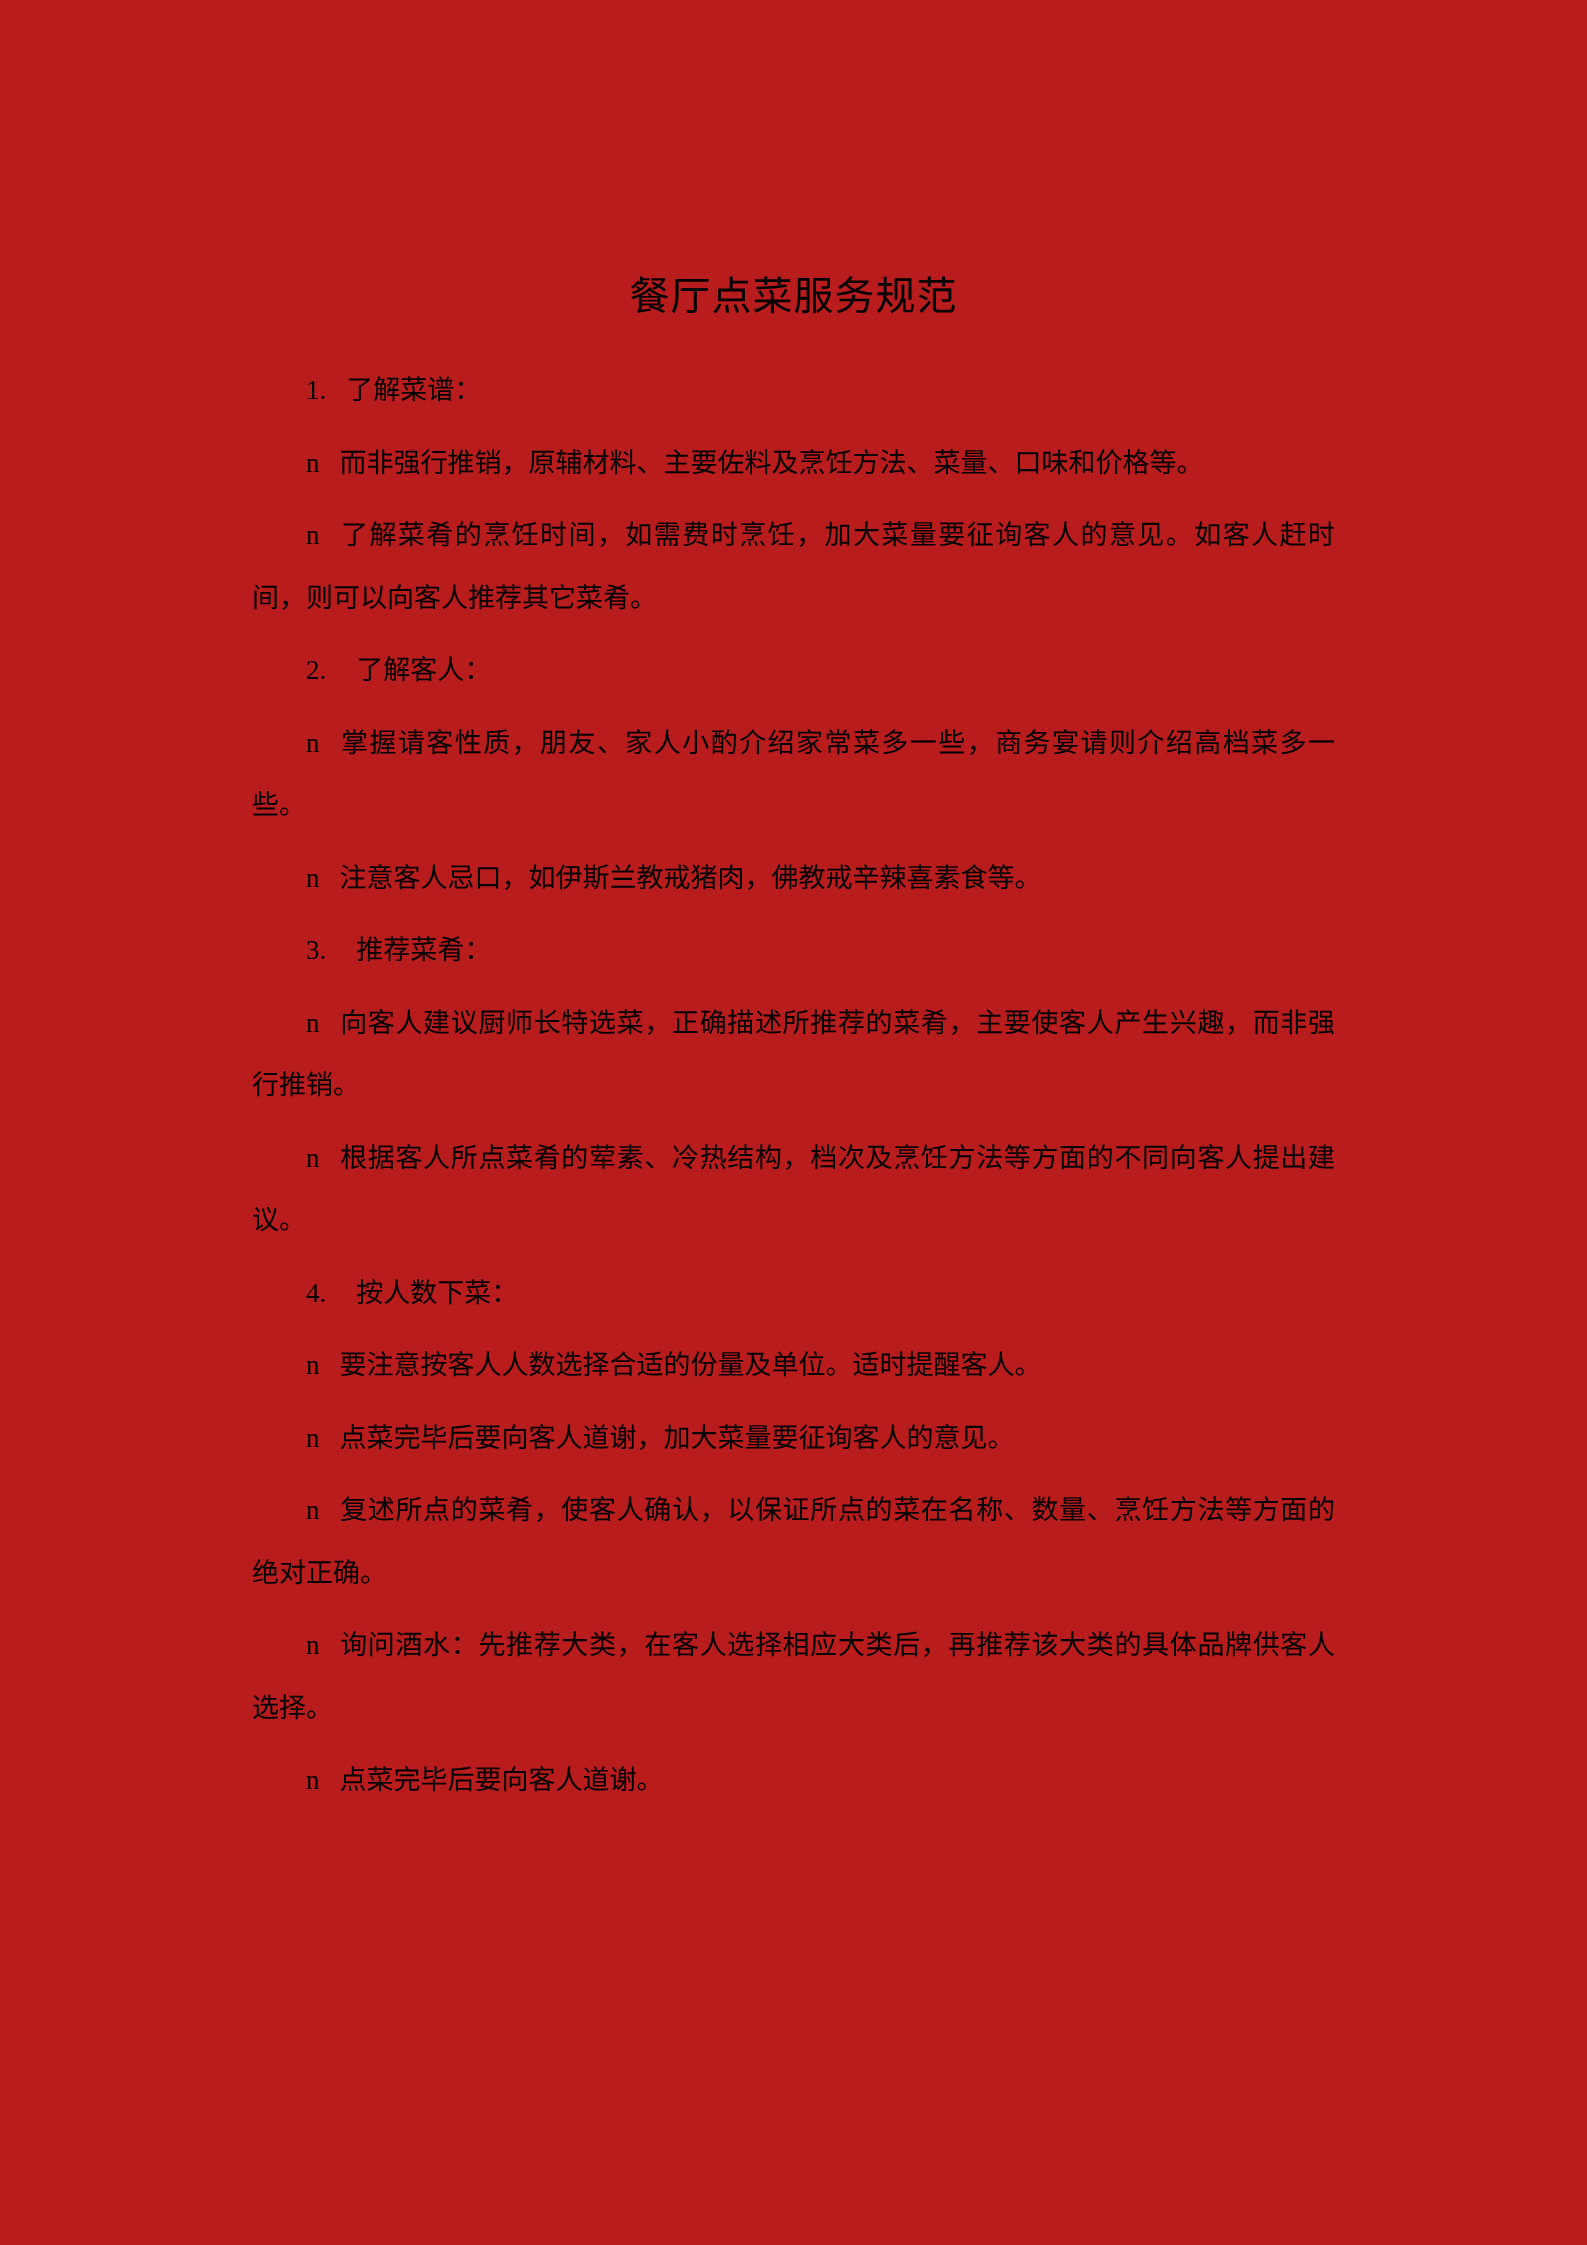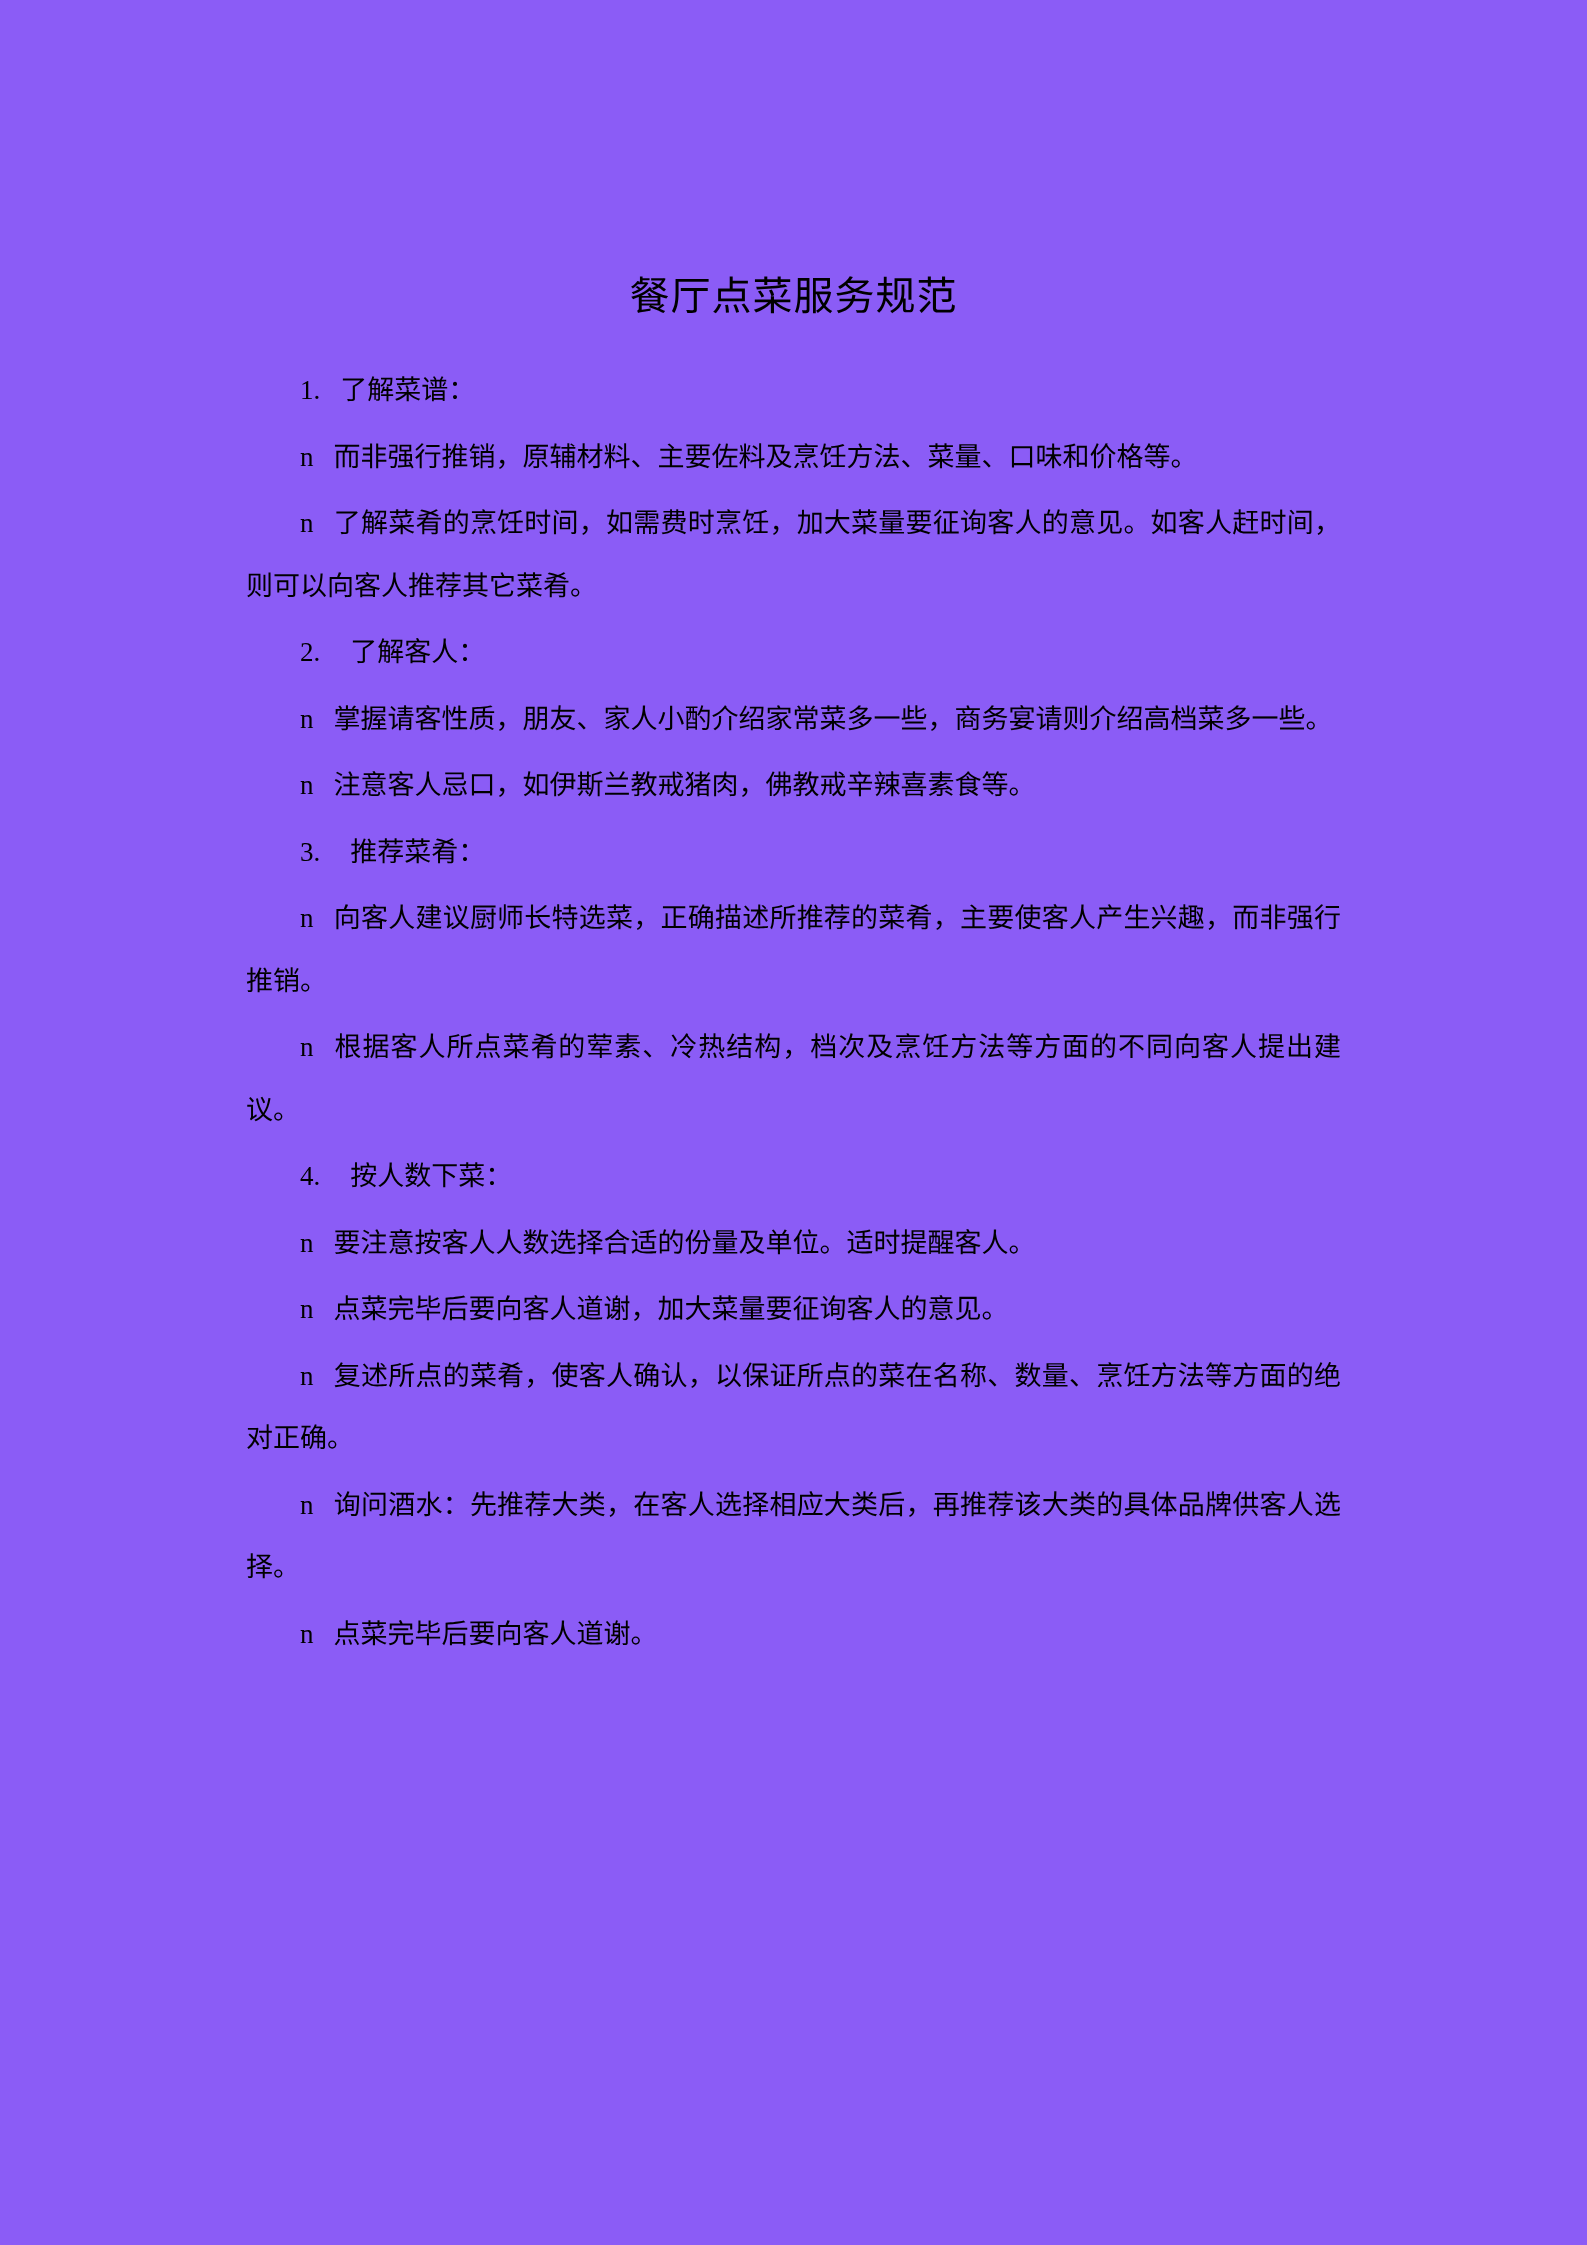--- a/index.html
+++ b/index.html
@@ -5,38 +5,38 @@
   html, body {
     margin: 0;
     padding: 0;
     background: #ffffff;
   }
   .page {
     position: relative;
     width: 1587px;
     height: 2245px;
     box-sizing: border-box;
-    background: #8b5cf6;
+    background: #b91c1c;
     color: #000000;
     padding: 266px 242px 0 242px;
     overflow: hidden;
     font-family: "Liberation Serif", "DejaVu Serif", serif;
   }
   .doc-title {
     margin: 0 0 33px 0;
     font-family: "Liberation Sans", "DejaVu Sans", sans-serif;
     font-weight: 400;
     font-size: 40px;
     line-height: 60px;
     text-align: center;
     letter-spacing: 1px;
     color: #000000;
   }
   .para {
-    margin: 4px;
+    margin: 10px;
     font-size: 27px;
     line-height: 62.5px;
     text-align: justify;
     text-indent: 54px;
     color: #000000;
     word-break: normal;
     overflow-wrap: break-word;
   }
   .marker {
     display: inline;

